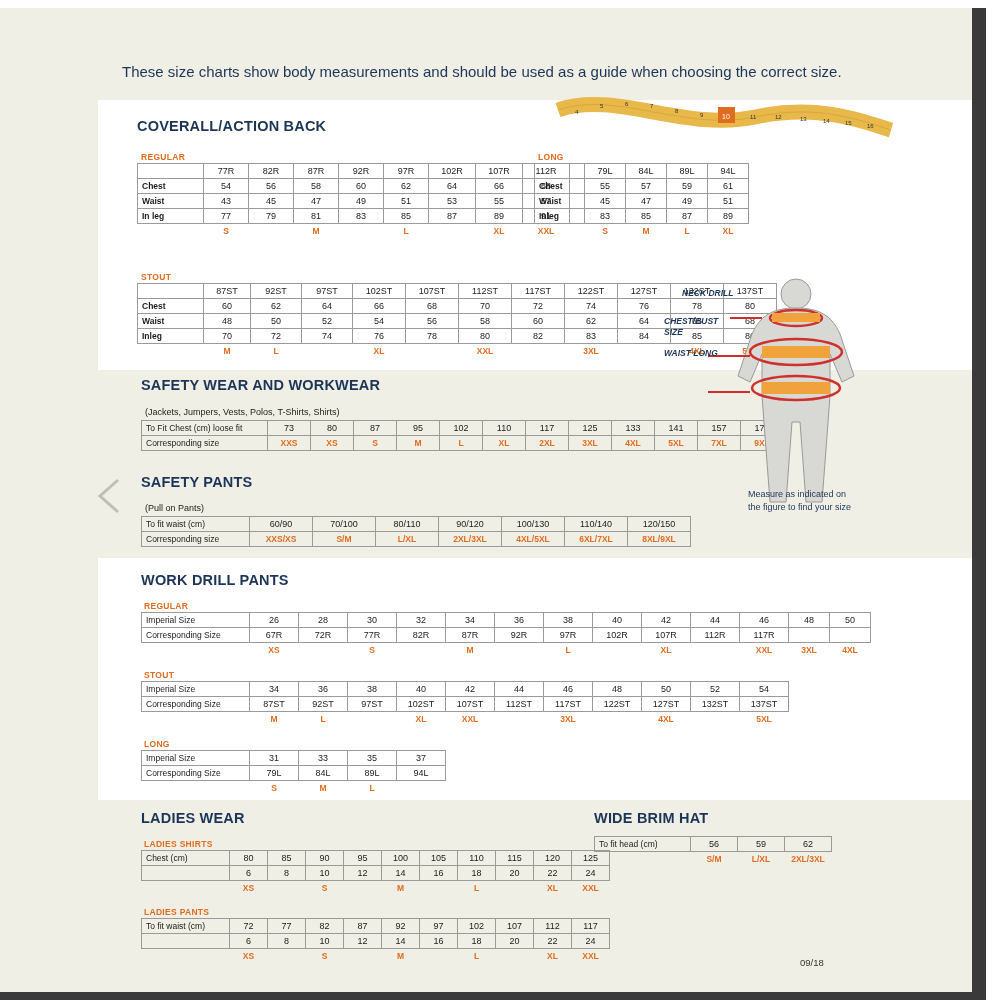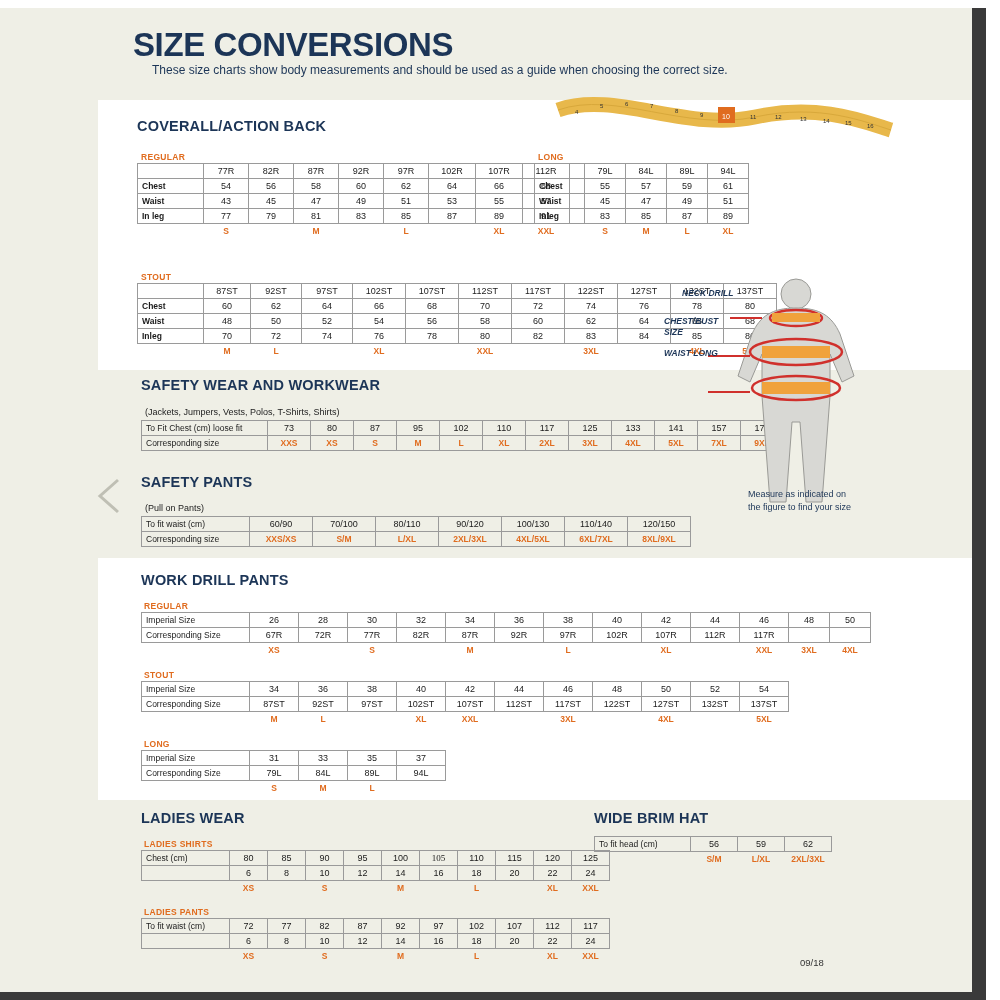--- a/index.html
+++ b/index.html
@@ -9,21 +9,21 @@
   .leftband{position:absolute;left:0;top:8px;width:98px;height:984px;background:#efefe6;}
   .shadow{position:absolute;left:972px;top:8px;width:14px;height:984px;background:#3a3a3a;}
   .bottomshadow{position:absolute;left:0;top:992px;width:986px;height:8px;background:#3a3a3a;}
 
   .band{position:absolute;background:#efefe6;}
   .band-head{left:98px;top:8px;width:874px;height:92px;}
   .band-mid{left:98px;top:370px;width:874px;height:188px;}
   .band-low{left:98px;top:800px;width:874px;height:192px;}
 
   .title{position:absolute;left:133px;top:26px;color:#1c3557;font-size:33px;font-weight:bold;letter-spacing:-0.4px;}
-  .subtitle{position:absolute;left:152px;top:63px;color:#1c3557;font-size:12px;}
+  .subtitle{position:absolute;left:122px;top:63px;color:#1c3557;font-size:15px;}
 
   .sechead{position:absolute;color:#1c3557;font-weight:bold;font-size:14.5px;letter-spacing:0.2px;}
   .sublabel{position:absolute;color:#e06c1f;font-weight:bold;font-size:8.5px;letter-spacing:0.3px;}
   .note{position:absolute;color:#222;font-size:9px;}
 
   table.grid{position:absolute;border-collapse:collapse;font-size:9px;color:#1b1b1b;}
   table.grid td{border:1px solid #9a9a9a;height:14px;padding:0 3px;text-align:center;white-space:nowrap;}
   table.grid td.lab{text-align:left;font-weight:bold;font-size:8.5px;padding-left:4px;}
   table.grid td.labn{text-align:left;font-size:8.5px;padding-left:4px;}
   table.grid td.sz{color:#e06c1f;font-weight:bold;border:none;font-size:8.5px;}
@@ -62,21 +62,20 @@
         <text x="220" y="27">12</text>
         <text x="245" y="29">13</text>
       <text x="268" y="31">14</text>
         <text x="290" y="33">15</text>
         <text x="312" y="36">16</text>
     </g>
     <rect x="163" y="15" width="17" height="16" fill="#e06c1f"></rect>
     <text x="167" y="27" font-size="7" fill="#fff" font-family="Liberation Sans, sans-serif">10</text>
   </svg>
 
-  <div class="title">SIZE CONVERSIONS</div>
   <div class="subtitle">These size charts show body measurements and should be used as a guide when choosing the correct size.</div>
 
   <div class="sechead" style="left:137px;top:118px;">COVERALL/ACTION BACK</div>
 
   <div class="sublabel" style="left:141px;top:152px;">REGULAR</div>
   <table class="grid" style="left:137px;top:163px;">
     <tbody>
         <tr>
           <td class="lab" style="width:58px;"></td>
       <td style="width:38px;">77R</td>
@@ -475,21 +474,21 @@
   <div class="sublabel" style="left:144px;top:839px;">LADIES SHIRTS</div>
   <table class="grid" style="left:141px;top:850px;">
     <tbody>
         <tr>
           <td class="labn" style="width:80px;">Chest (cm)</td>
       <td style="width:31px;">80</td>
           <td style="width:31px;">85</td>
       <td style="width:31px;">90</td>
           <td style="width:31px;">95</td>
       <td style="width:31px;">100</td>
-          <td style="width:31px;font-family:Liberation Serif, serif;">105</td>
+          <td style="width:31px;">105</td>
       <td style="width:31px;">110</td>
           <td style="width:31px;">115</td>
       <td style="width:31px;">120</td>
           <td style="width:31px;">125</td>
         </tr>
     <tr>
           <td class="labn"></td>
       <td>6</td>
           <td>8</td>
       <td>10</td>

